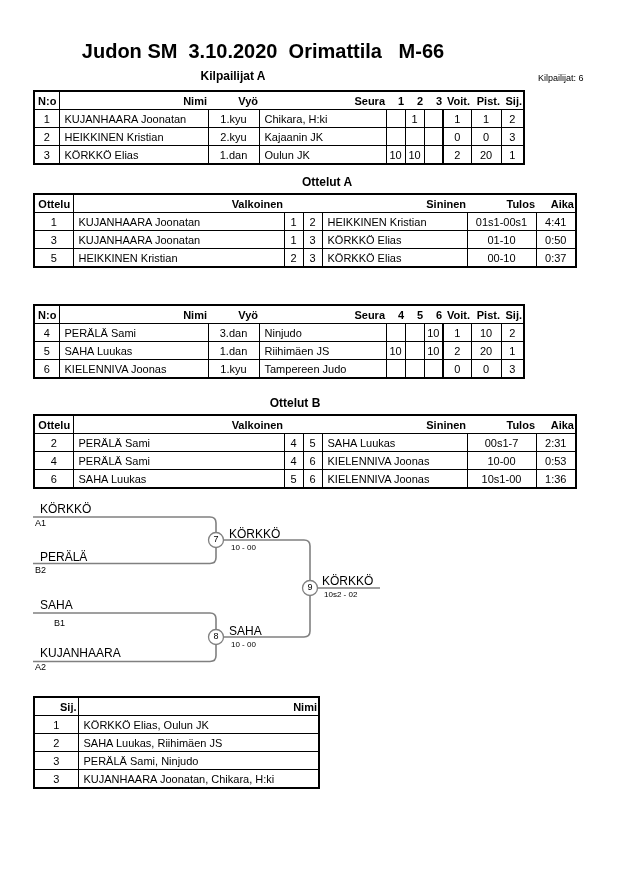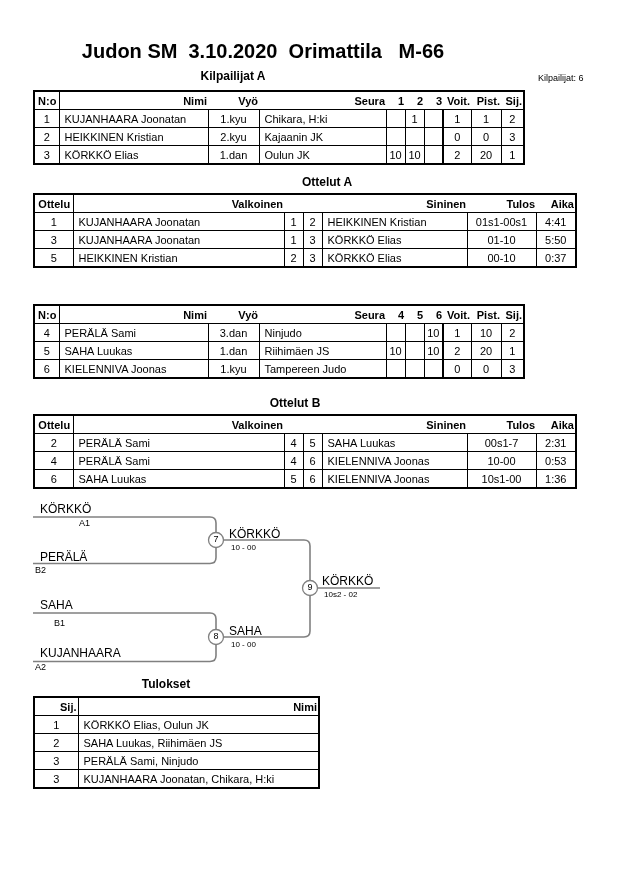--- a/index.html
+++ b/index.html
@@ -130,21 +130,21 @@
       <td>01s1-00s1</td>
       <td>4:41</td>
     </tr>
     <tr>
       <td>3</td>
       <td class="l">KUJANHAARA Joonatan</td>
       <td>1</td>
       <td>3</td>
       <td class="l">KÖRKKÖ Elias</td>
       <td>01-10</td>
-      <td>5:50</td>
+      <td>0:50</td>
     </tr>
     <tr>
       <td>5</td>
       <td class="l">HEIKKINEN Kristian</td>
       <td>2</td>
       <td>3</td>
       <td class="l">KÖRKKÖ Elias</td>
       <td>00-10</td>
       <td>0:37</td>
     </tr>
@@ -278,40 +278,39 @@
       <path d="M317.5 93 H380"></path>
     </g>
     <g fill="#ffffff" stroke="#808080" stroke-width="1.3">
       <circle cx="216" cy="45" r="7.5"></circle>
       <circle cx="310" cy="93" r="7.5"></circle>
       <circle cx="216" cy="142" r="7.5"></circle>
     </g>
   </svg>
 
   <span class="bk" style="left:40px;top:502px;">KÖRKKÖ</span>
-  <span class="bk seed" style="left:35px;top:518px;margin-left:44px;">A1</span>
+  <span class="bk seed" style="left:35px;top:518px;">A1</span>
   <span class="bk" style="left:40px;top:550px;">PERÄLÄ</span>
   <span class="bk seed" style="left:35px;top:565px;">B2</span>
   <span class="bk mnum" style="left:208px;top:534px;">7</span>
   <span class="bk" style="left:229px;top:527px;">KÖRKKÖ</span>
   <span class="bk score" style="left:231px;top:543px;">10 - 00</span>
 
   <span class="bk" style="left:40px;top:598px;">SAHA</span>
   <span class="bk seed" style="left:35px;top:618px;padding-left:19px;">B1</span>
   <span class="bk" style="left:40px;top:646px;">KUJANHAARA</span>
   <span class="bk seed" style="left:35px;top:662px;">A2</span>
   <span class="bk mnum" style="left:208px;top:631px;">8</span>
   <span class="bk" style="left:229px;top:624px;">SAHA</span>
   <span class="bk score" style="left:231px;top:640px;">10 - 00</span>
 
   <span class="bk mnum" style="left:302px;top:582px;">9</span>
   <span class="bk" style="left:322px;top:574px;">KÖRKKÖ</span>
   <span class="bk score" style="left:324px;top:590px;">10s2 - 02</span>
 
-  <div class="sec-title" style="top:677px;left:0;width:332px;">Tulokset</div>
   <table class="t" style="left:33px;top:696px;">
     <colgroup>
         <col style="width:44px">
         <col style="width:241px">
       </colgroup>
     <tbody>
     <tr class="h">
       <td class="d">Sij.</td>
       <td>Nimi</td>
     </tr>

